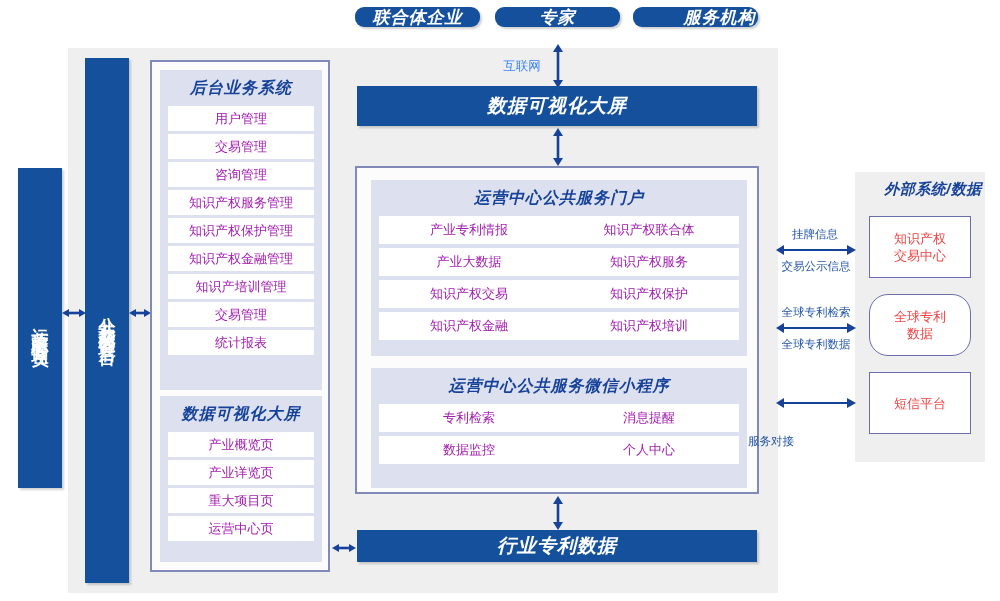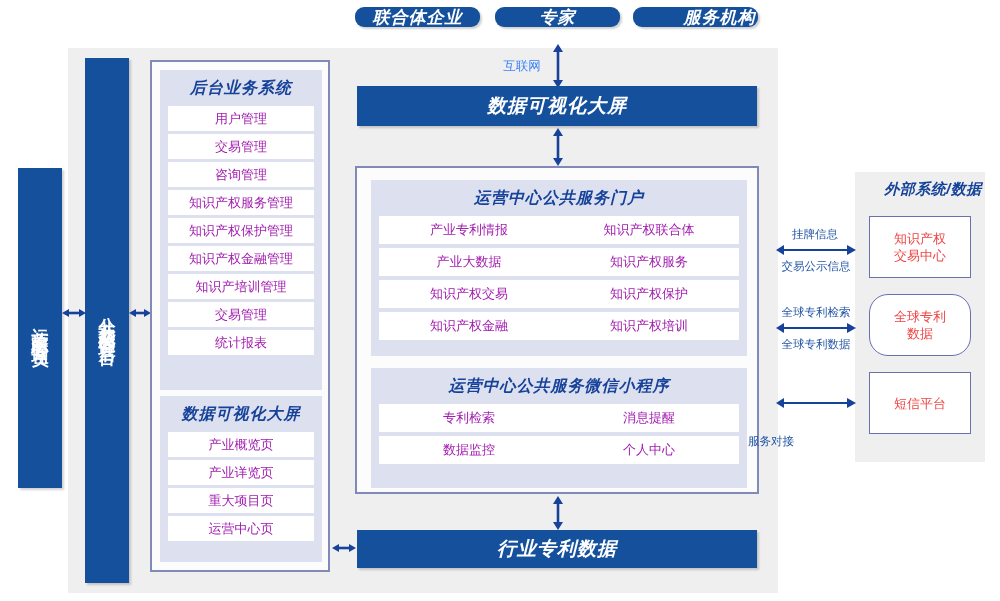--- a/index.html
+++ b/index.html
@@ -211,21 +211,21 @@
   </div>
 
   <div class="arrow" style="left:332px;top:540px;">
     <svg width="24" height="16" viewBox="0 0 24 16">
       <line x1="4" y1="8" x2="20" y2="8" stroke="#16429a" stroke-width="2.6"></line>
       <polygon points="0,8 7,4 7,12" fill="#16429a"></polygon>
       <polygon points="24,8 17,4 17,12" fill="#16429a"></polygon>
     </svg>
   </div>
 
-  <div class="blue-bar" style="left:357px;top:530px;width:400px;height:38px;font-size:19px;">
+  <div class="blue-bar" style="left:357px;top:530px;width:400px;height:32px;font-size:19px;">
     <span>行业专利数据</span>
   </div>
 
   <div class="ext-wrap">
     <div class="ext-title">外部系统/数据</div>
 
     <div class="ext-box" style="top:44px;">
       <span>
         <span>知识产权</span><br>
         <span>交易中心</span>

